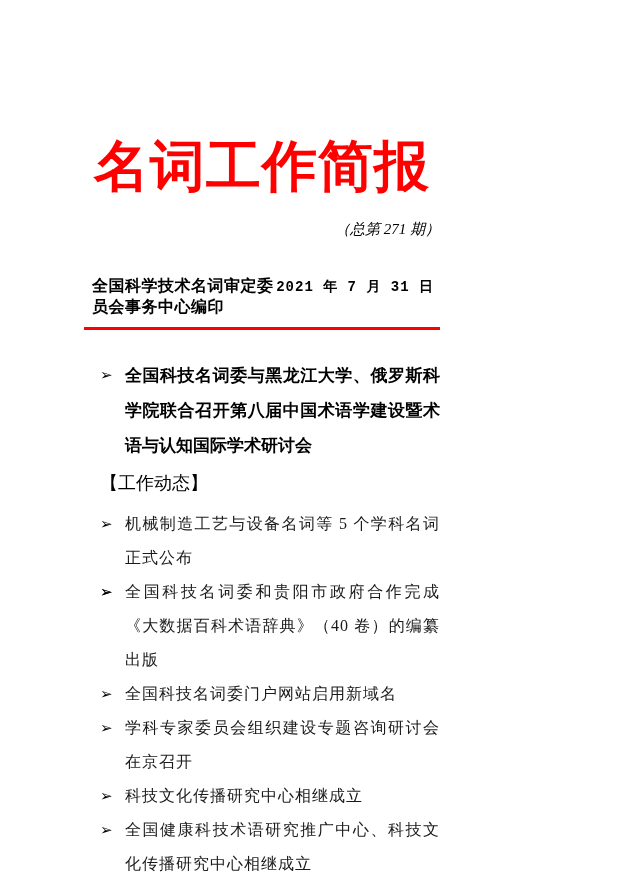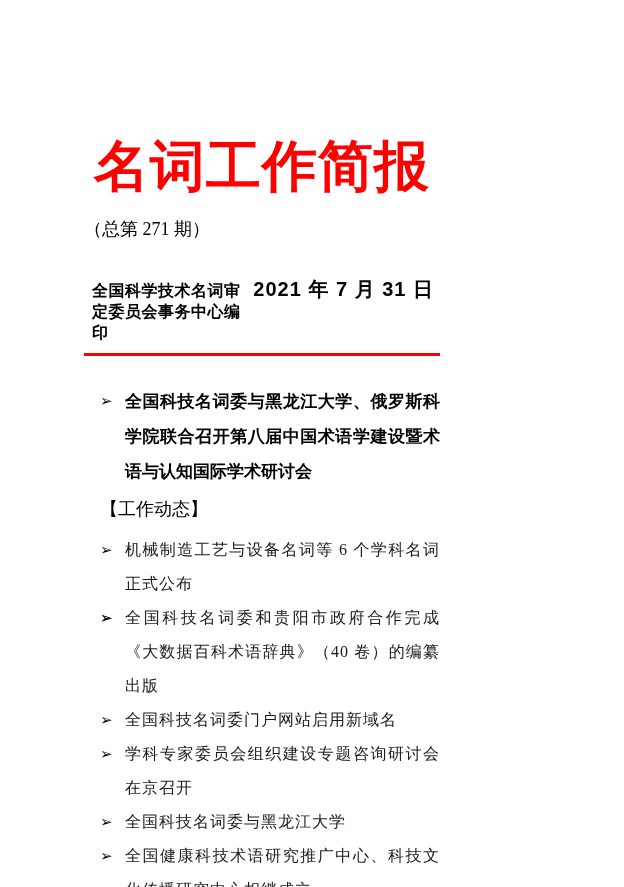--- a/index.html
+++ b/index.html
@@ -24,43 +24,44 @@
     letter-spacing: 1px;
     white-space: nowrap;
   }
   .issue-line {
     text-align: center;
     font-size: 17px;
     line-height: 18px;
     margin-top: 26px;
   }
   .issue-total-line {
-    text-align: left;
-    font-size: 18px;
+    text-align: right;
+    font-size: 15px;
     line-height: 18px;
     margin-top: 12px;
+    font-style: italic;
   }
   .pub-line {
     margin-top: 38px;
     display: flex;
     justify-content: flex-start;
     align-items: baseline;
     border-bottom: 3px solid #ff0000;
     padding: 0 6px 9px 8px;
   }
   .publisher {
     font-family: "Liberation Sans", sans-serif;
     font-weight: bold;
     font-size: 16px;
     letter-spacing: 0.5px;
   }
   .pub-date {
-    font-family: Liberation Sans, sans-serif;
+    font-family: Liberation Mono, monospace;
     font-weight: bold;
-    font-size: 20px;
+    font-size: 14px;
     letter-spacing: 1px;
     white-space: nowrap;
   }
   .headline {
     margin-top: 28px;
     position: relative;
     padding-left: 41px;
     font-family: "Liberation Sans", sans-serif;
     font-weight: bold;
     font-size: 17px;
@@ -124,21 +125,21 @@
     <span class="marker">➢</span>
     <span>全国科技名词委与黑龙江大学、俄罗斯科学院联合召开第八届中国术语学建设暨术语与认知国际学术研讨会</span>
   </div>
 
   <div class="section-title">【工作动态】</div>
 
   <div class="news-list">
 
     <div class="news-item">
       <span class="marker">➢</span>
-      <span>机械制造工艺与设备名词等 6 个学科名词正式公布</span>
+      <span>机械制造工艺与设备名词等 5 个学科名词正式公布</span>
     </div>
 
     <div class="news-item">
       <span class="marker">➢</span>
     </div>
 
     <div class="news-item">
       <span class="marker">➢</span>
       <span>全国科技名词委和贵阳市政府合作完成《大数据百科术语辞典》（40 卷）的编纂出版</span>
     </div>
@@ -148,21 +149,21 @@
       <span>全国科技名词委门户网站启用新域名</span>
     </div>
 
     <div class="news-item">
       <span class="marker">➢</span>
       <span>学科专家委员会组织建设专题咨询研讨会在京召开</span>
     </div>
 
     <div class="news-item">
       <span class="marker">➢</span>
-      <span>全国科技名词委与黑龙江大学</span>
+      <span>科技文化传播研究中心相继成立</span>
     </div>
 
     <div class="news-item">
       <span class="marker">➢</span>
       <span>全国健康科技术语研究推广中心、科技文化传播研究中心相继成立</span>
     </div>
 
   </div>
 
   <div class="page-number">- 1 -</div>

